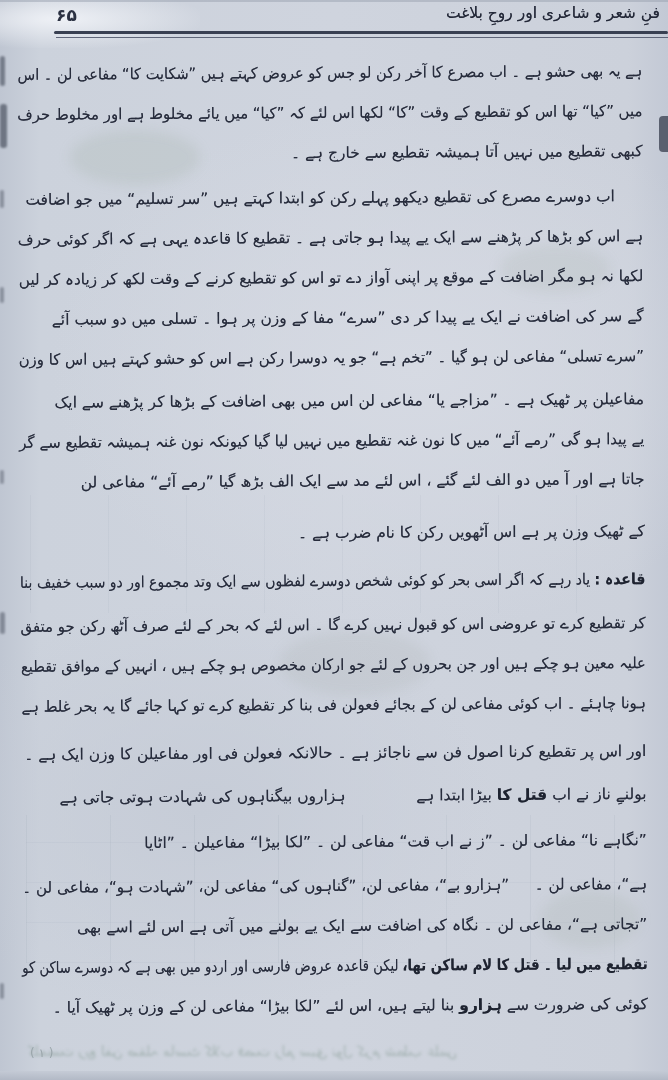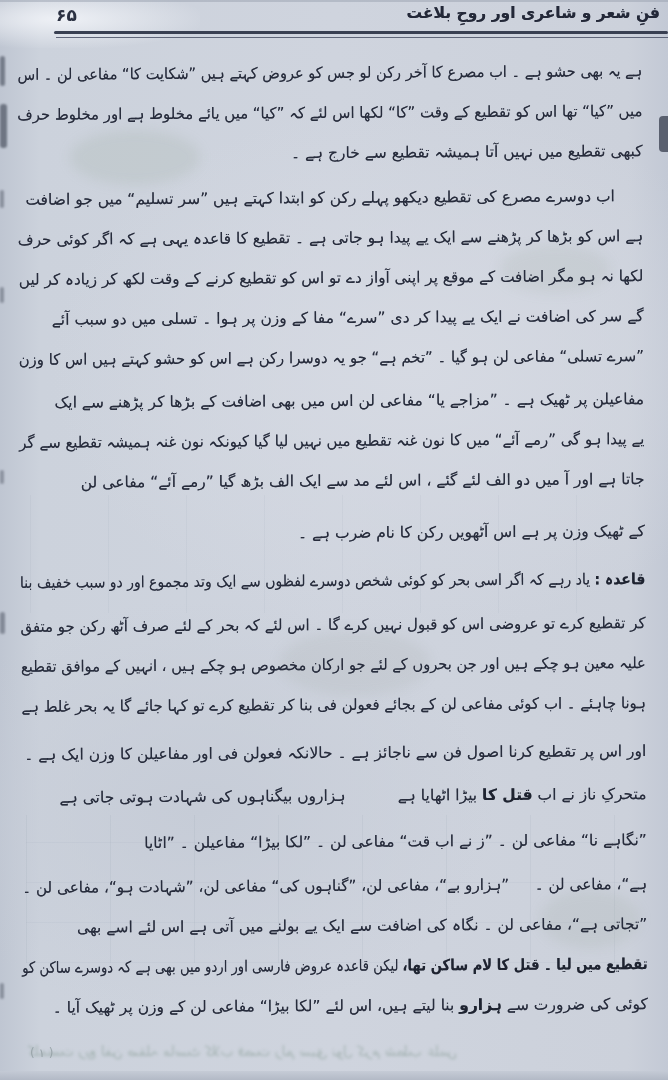--- a/index.html
+++ b/index.html
@@ -11,21 +11,21 @@
     background:
       radial-gradient(ellipse 520px 380px at 62% 34%, #d6dae3 0%, rgba(214,218,227,0) 70%),
       radial-gradient(ellipse 420px 300px at 30% 75%, #c6ccd7 0%, rgba(198,204,215,0) 70%),
       linear-gradient(90deg,#bfc6d2 0%, #ccd2dc 6%, #cfd4de 50%, #ccd1db 94%, #c3c9d5 100%);
     font-family:"DejaVu Sans", sans-serif;
     color:#272c3c;
   }
   
   .hdr{position:absolute;top:0;left:0;right:0;height:46px;}
   .pagenum{position:absolute;left:56px;top:5px;font-size:17px;font-weight:bold;color:#2b3142;letter-spacing:2px;}
-  .booktitle{position:absolute;right:8px;top:4px;font-size:15.5px;font-weight:bold;color:#232838;
+  .booktitle{position:absolute;right:8px;top:4px;font-size:15.5px;font-weight:normal;color:#232838;
     text-shadow:0 0 .6px rgba(35,40,56,.7);}
   .rule{position:absolute;top:31px;left:54px;right:0;height:9px;}
   .rule .r1{position:absolute;top:0;left:0;right:0;height:2.5px;background:#394052;border-radius:2px;}
   .rule .r2{position:absolute;top:5.5px;left:2px;right:0;height:1.5px;background:#4a5166;opacity:.85;}
   
   .body{position:absolute;top:53px;left:20px;right:23px;transform:rotate(-0.35deg);}
   .line{
     direction:rtl;
     height:40px;line-height:40px;
     font-size:15.5px;
@@ -117,21 +117,21 @@
       <div class="line fit " style="margin-top: 3px;"><span>مفاعیلن پر ٹھیک ہے ۔ ”مزاجے یا“ مفاعی لن اس میں بھی اضافت کے بڑھا کر پڑھنے سے ایک</span></div>
       <div class="line fit " style="transform: scaleX(0.96302); transform-origin: right center;"><span>یے پیدا ہو گی ”رمے آئے“ میں کا نون غنہ تقطیع میں نہیں لیا گیا کیونکہ نون غنہ ہمیشہ تقطیع سے گر</span></div>
       <div class="line fit "><span>جاتا ہے اور آ میں دو الف لئے گئے ، اس لئے مد سے ایک الف بڑھ گیا ”رمے آئے“ مفاعی لن</span></div>
       <div class="line fit " style="margin-top: 12px;"><span>کے ٹھیک وزن پر ہے اس آٹھویں رکن کا نام ضرب ہے ۔</span></div>
       <div class="line fit " style="margin-top: 8px; transform: scaleX(0.901876); transform-origin: right center;"><span class="b">قاعدہ :</span><span> یاد رہے کہ اگر اسی بحر کو کوئی شخص دوسرے لفظوں سے ایک وتد مجموع اور دو سبب خفیف بنا</span></div>
       <div class="line fit " style="margin-top: 4px; transform: scaleX(0.965997); transform-origin: right center;"><span>کر تقطیع کرے تو عروضی اس کو قبول نہیں کرے گا ۔ اس لئے کہ بحر کے لئے صرف آٹھ رکن جو متفق</span></div>
       <div class="line fit " style="transform: scaleX(0.944109); transform-origin: right center;"><span>علیہ معین ہو چکے ہیں اور جن بحروں کے لئے جو ارکان مخصوص ہو چکے ہیں ، انہیں کے موافق تقطیع</span></div>
       <div class="line fit " style="transform: scaleX(0.96302); transform-origin: right center;"><span>ہونا چاہئے ۔ اب کوئی مفاعی لن کے بجائے فعولن فی بنا کر تقطیع کرے تو کہا جائے گا یہ بحر غلط ہے</span></div>
       <div class="line fit " style="margin-top: 8px;"><span>اور اس پر تقطیع کرنا اصول فن سے ناجائز ہے ۔ حالانکہ فعولن فی اور مفاعیلن کا وزن ایک ہے ۔</span></div>
       <div class="line couplet" style="margin-top: 3px;">
-        <span class="hemistich"><span>متحرکِ ناز نے اب </span><span class="b">قتل کا</span><span> بیڑا اٹھایا ہے</span></span>
+        <span class="hemistich"><span>بولنےِ ناز نے اب </span><span class="b">قتل کا</span><span> بیڑا ابتدا ہے</span></span>
         <span class="hemistich"><span>ہزاروں بیگناہوں کی شہادت ہوتی جاتی ہے</span></span>
       </div>
       <div class="line fit " style="margin-top: 6px;"><span>”نگاہے نا“ مفاعی لن ۔ ”ز نے اب قت“ مفاعی لن ۔ ”لکا بیڑا“ مفاعیلن ۔ ”اٹایا</span></div>
       <div class="line fit " style="margin-top: 4px; transform: scaleX(0.981162); transform-origin: right center;"><span>ہے“، مفاعی لن ۔</span><span class="gapsp"></span><span>”ہزارو بے“، مفاعی لن، ”گناہوں کی“ مفاعی لن، ”شہادت ہو“، مفاعی لن ۔</span></div>
       <div class="line fit "><span>”تجاتی ہے“، مفاعی لن ۔ نگاہ کی اضافت سے ایک یے بولنے میں آتی ہے اس لئے اسے بھی</span></div>
       <div class="line fit " style="transform: scaleX(0.848033); transform-origin: right center;"><span class="b">تقطیع میں لیا ۔ قتل کا لام ساکن تھا،</span><span> لیکن قاعدہ عروض فارسی اور اردو میں بھی ہے کہ دوسرے ساکن کو</span></div>
       <div class="line fit "><span>کوئی کی ضرورت سے </span><span class="b">ہزارو</span><span> بنا لیتے ہیں، اس لئے ”لکا بیڑا“ مفاعی لن کے وزن پر ٹھیک آیا ۔</span></div>
     </main>
 
   <div class="ghostrow">کلمست ربع لفن صقلہ ماسٹ کلاب فصت رلم سبق نول کرم شطب علس</div>

